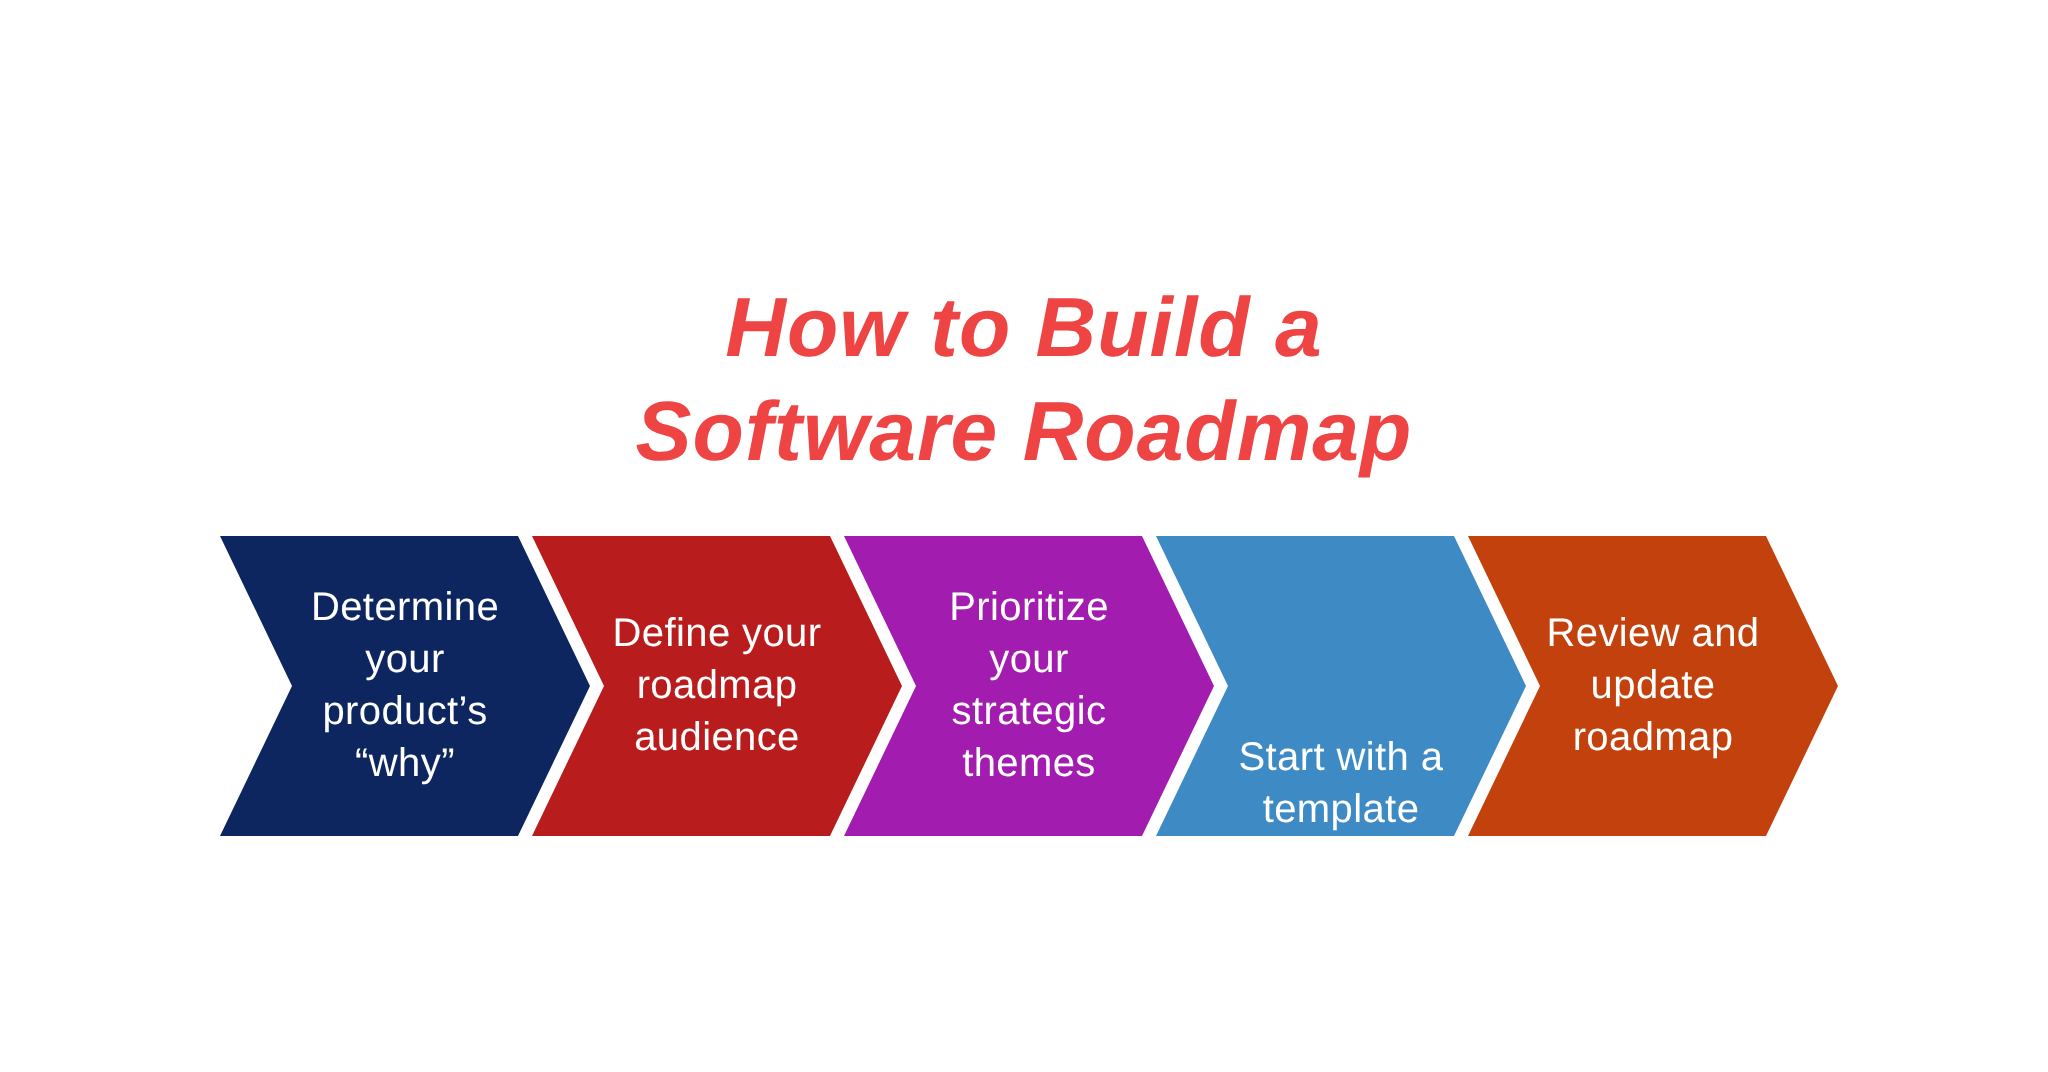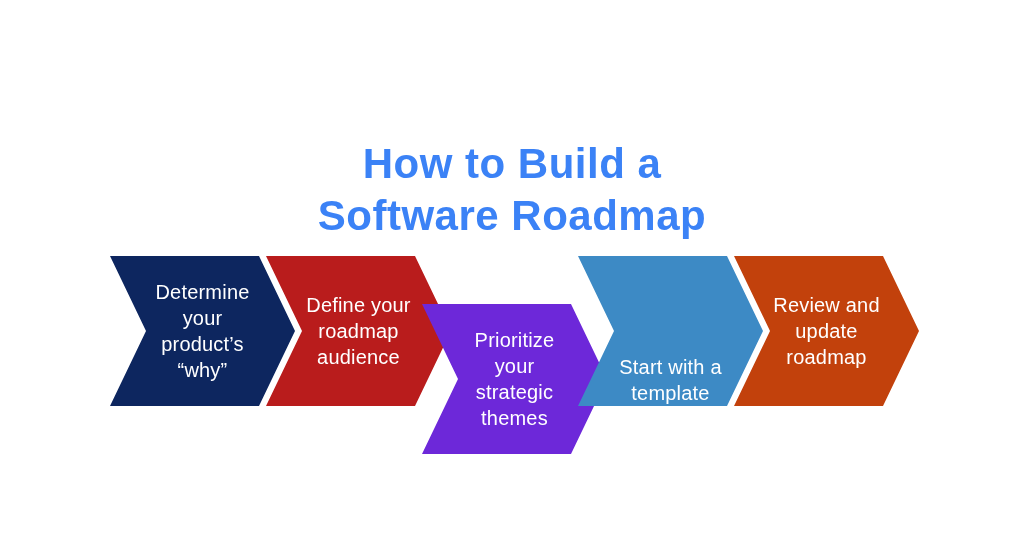--- a/index.html
+++ b/index.html
@@ -23,21 +23,21 @@
     width: 1024px;
     text-align: center;
     font-size: 42px;
     line-height: 52px;
     font-weight: 700;
     letter-spacing: 0.5px;
     white-space: pre-line;
   }
   .band {
     position: absolute;
-    top: 256px;
+    top: 268px;
     left: 0;
     width: 1024px;
     height: 150px;
   }
   .chevron {
     position: absolute;
     top: 0;
     width: 185px;
     height: 150px;
     clip-path: polygon(0px 0px, 149px 0px, 185px 75px, 149px 150px, 0px 150px, 36px 75px);
@@ -57,39 +57,39 @@
   .chev-2 { left: 266px; }
   .chev-3 { left: 422px; }
   .chev-4 { left: 578px; }
   .chev-5 { left: 734px; }
 </style>
 </head>
 <body>
 
 <div class="canvas" style="background-color: rgb(255, 255, 255);">
 
-  <h1 class="title" style="color: #3b82f6;">How to Build a
+  <h1 class="title" style="color: #ef4444; font-style: italic;">How to Build a
 Software Roadmap</h1>
 
   <div class="band">
 
     <div class="chevron chev-1" style="background-color: rgb(13, 38, 95);">
       <div class="label">Determine
 your
 product’s
 “why”</div>
     </div>
 
     <div class="chevron chev-2" style="background-color: #b91c1c;">
       <div class="label">Define your
 roadmap
 audience</div>
     </div>
 
-    <div class="chevron chev-3" style="background-color: #6d28d9; margin-top: 48px;">
+    <div class="chevron chev-3" style="background-color: #a21caf;">
       <div class="label">Prioritize
 your
 strategic
 themes</div>
     </div>
 
     <div class="chevron chev-4" style="background-color: rgb(61, 138, 197); align-items: flex-end;">
       <div class="label">Start with a
 template</div>
     </div>

